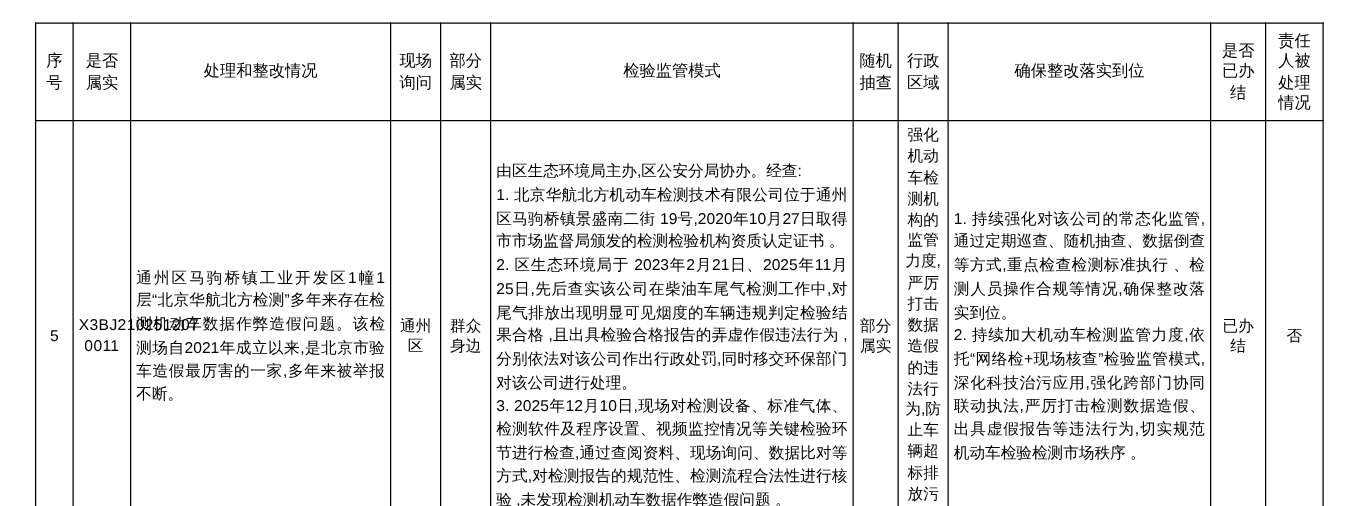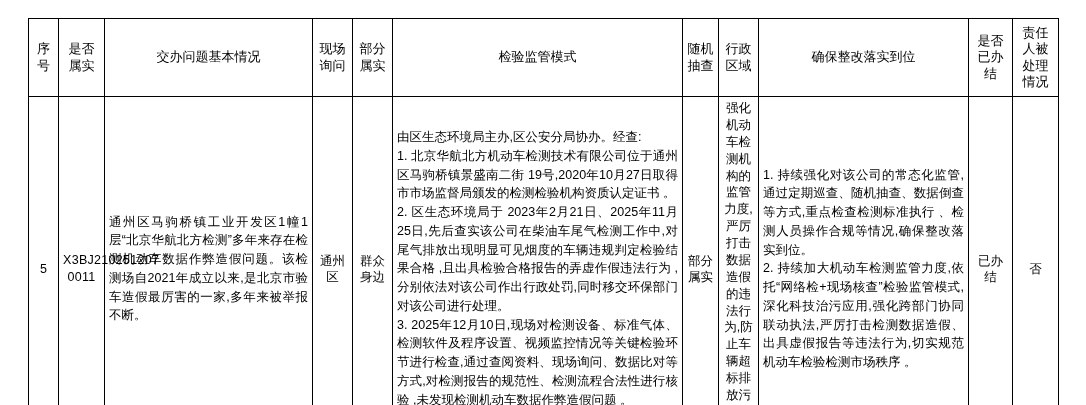--- a/index.html
+++ b/index.html
@@ -104,21 +104,21 @@
       <col class="col-true">
       <col class="col-goal">
       <col class="col-handle">
       <col class="col-done">
       <col class="col-resp">
     </colgroup>
     <thead>
       <tr>
         <th>序号</th>
         <th>是否属实</th>
-        <th>交办问题基本情况</th>
+        <th>处理和整改情况</th>
         <th>现场询问</th>
         <th>部分属实</th>
         <th>检验监管模式</th>
         <th>随机抽查</th>
         <th>行政区域</th>
         <th>确保整改落实到位</th>
         <th>是否已办结</th>
         <th>责任人被处理情况</th>
       </tr>
     </thead>

